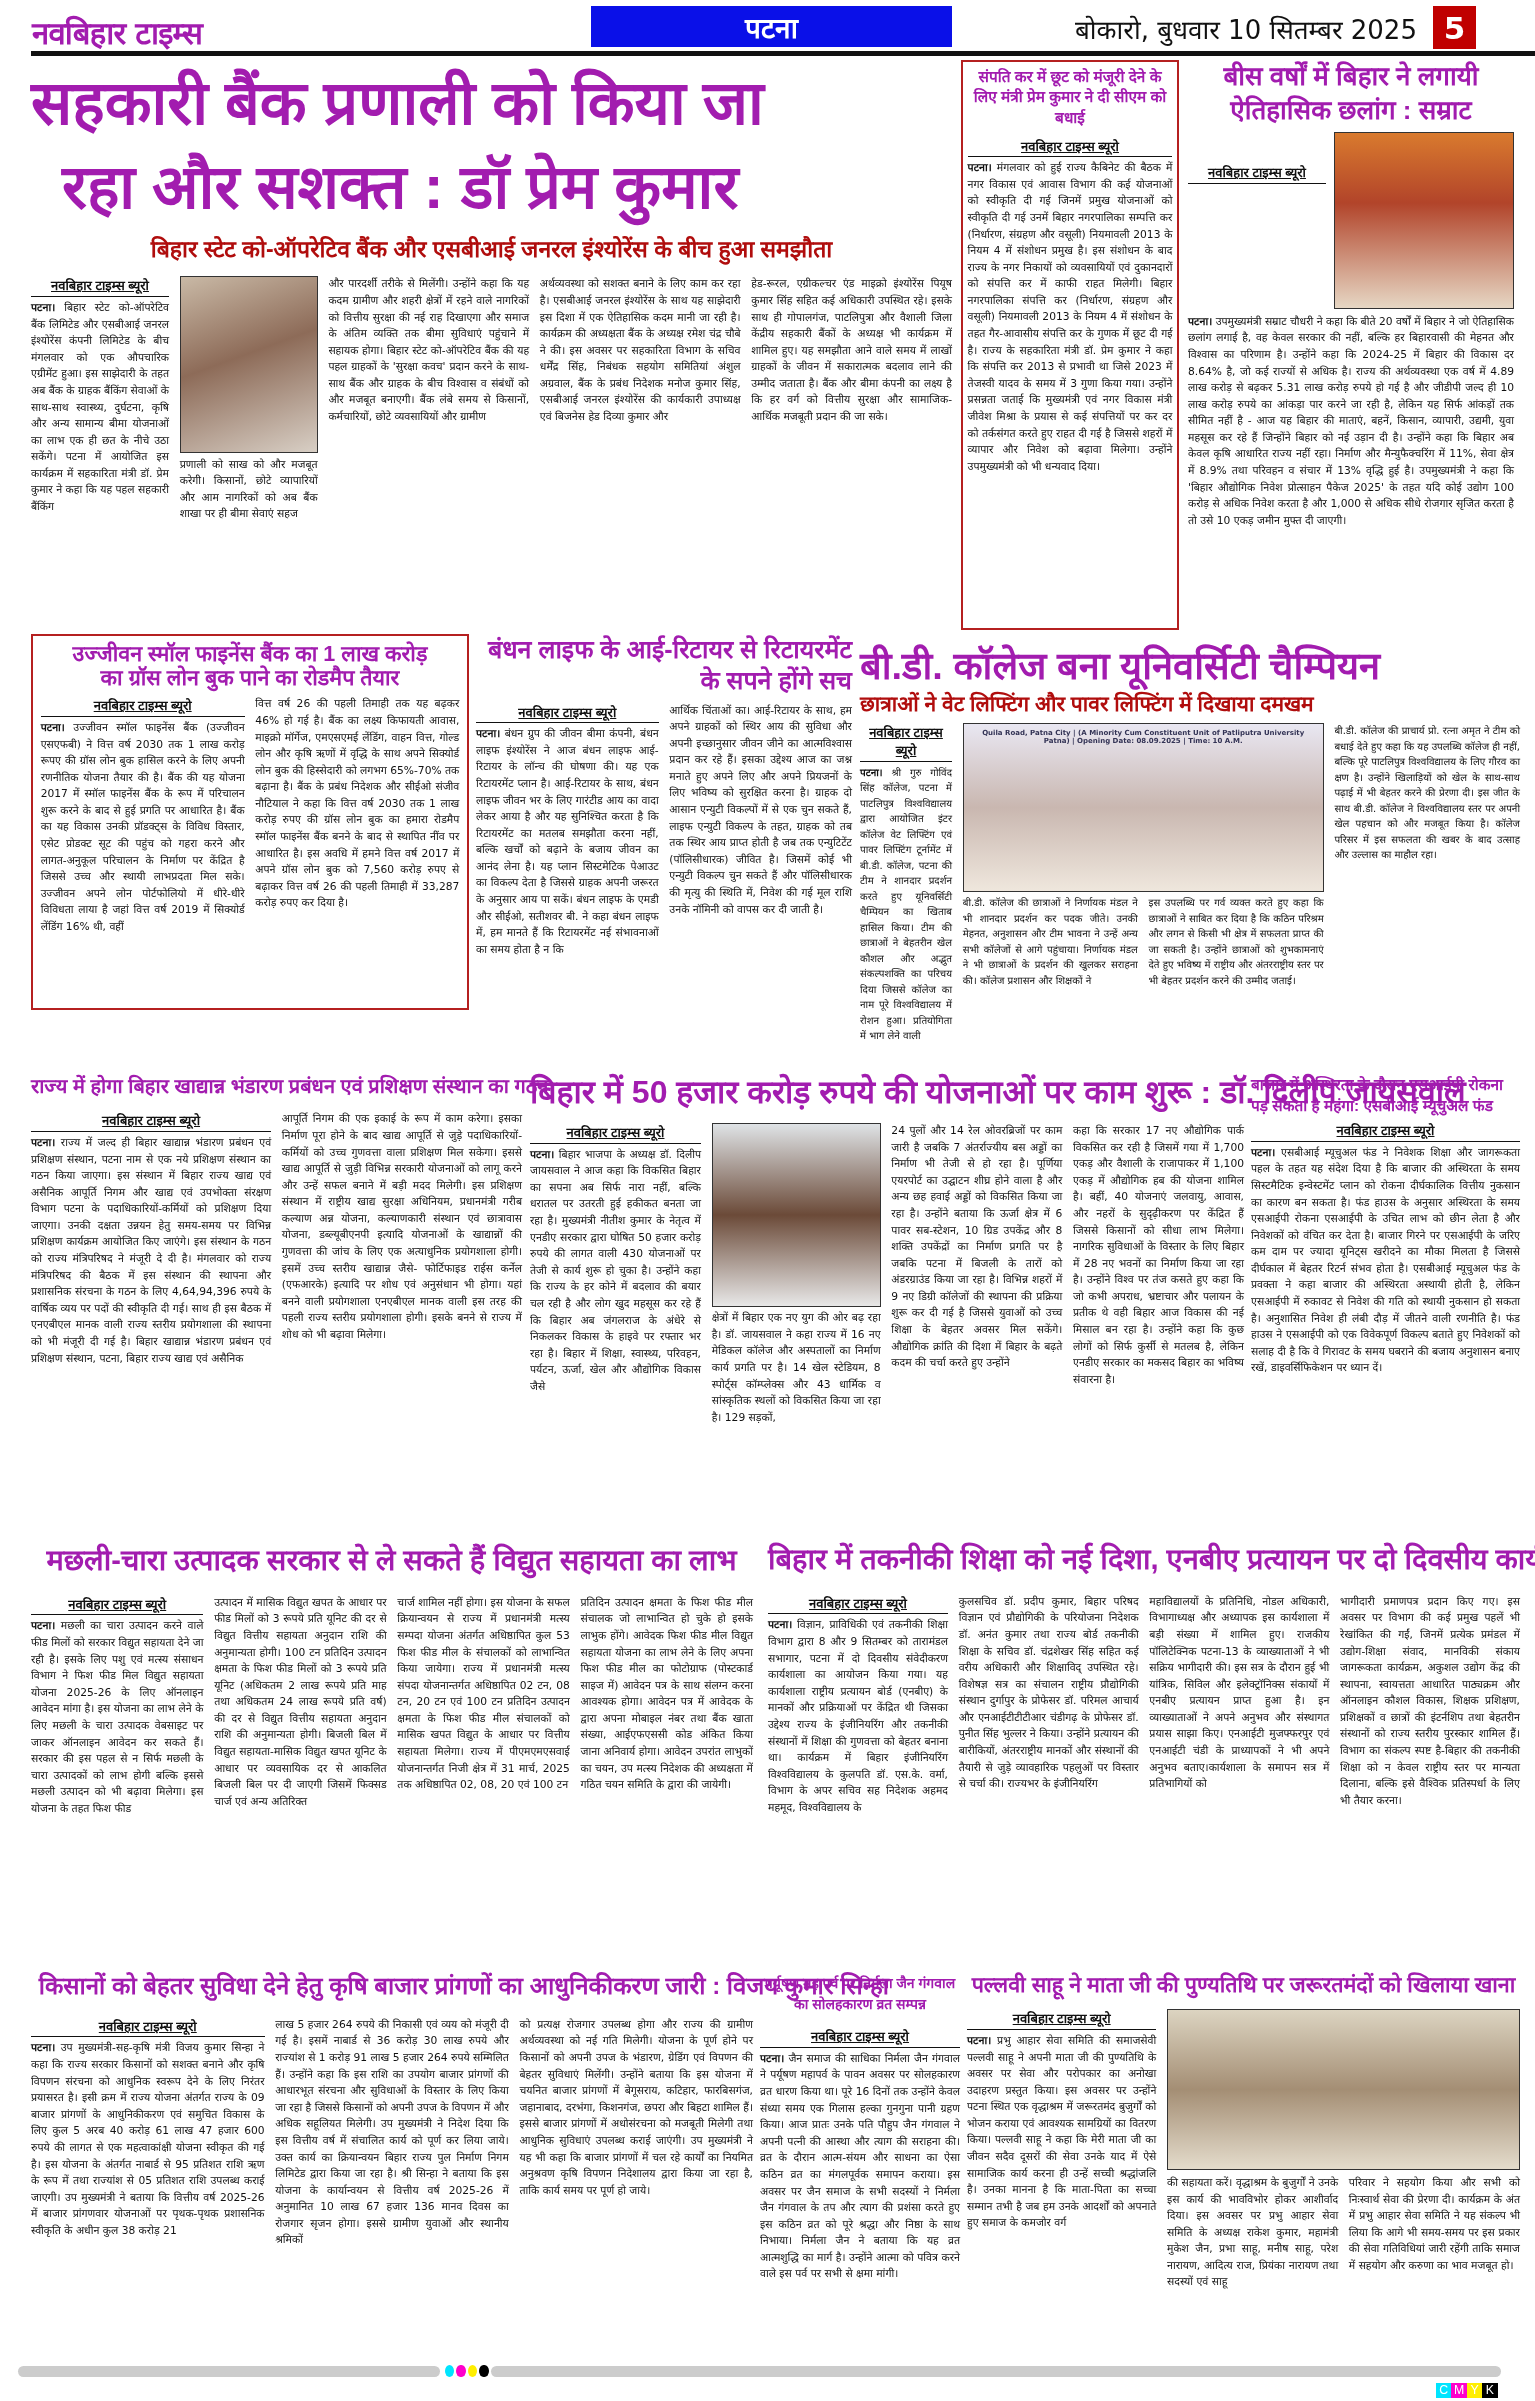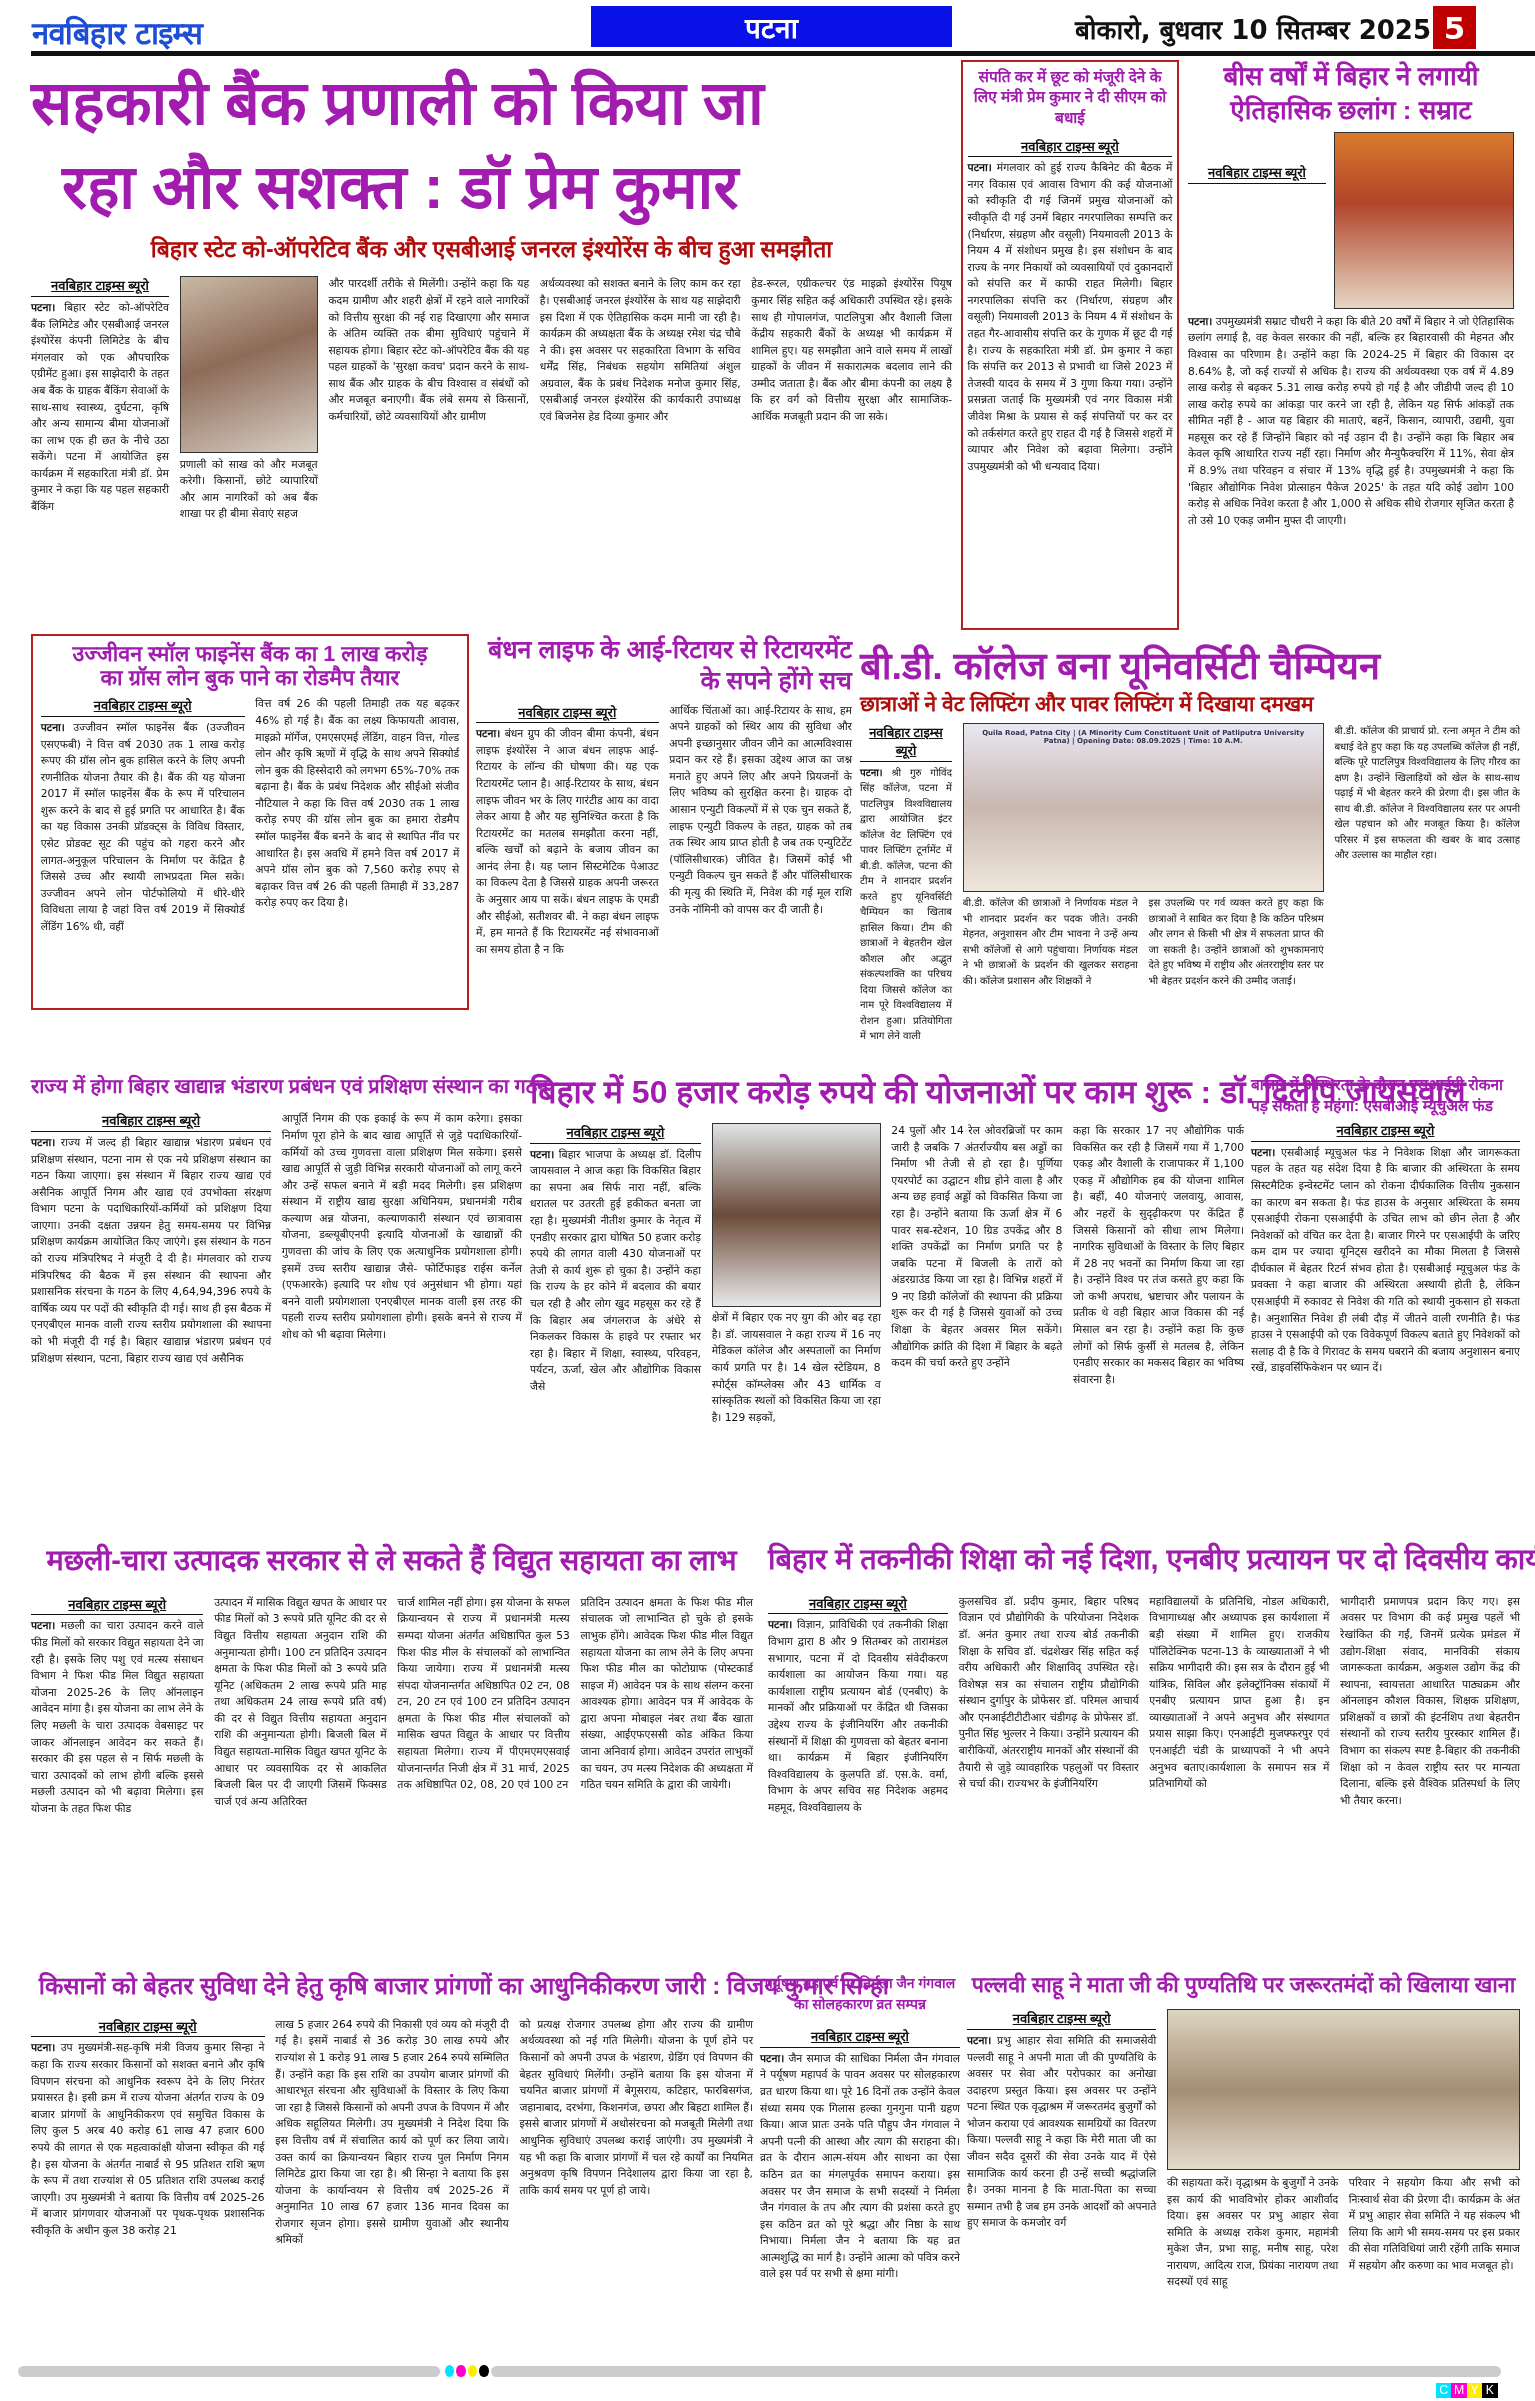--- a/index.html
+++ b/index.html
@@ -2,24 +2,24 @@
 <html style="font-size:12.3px"><head>
 <meta charset="utf-8">
 <style>
   * { box-sizing: border-box; margin: 0; padding: 0; }
   html, body { width: 1535px; height: 2401px; background: #fff; overflow: hidden; }
   body { font-family: "DejaVu Sans", sans-serif; color: #111; position: relative; }
 
   .abs { position: absolute; }
 
   
-  .mast-logo { left: 32px; top: 10.7px; font-size: 31px; font-weight: bold; color: #1d4ed8; letter-spacing: -0.8px; text-align: right; }
+  .mast-logo { left: 32px; top: 10.7px; font-size: 31px; font-weight: bold; color: #a21caf; letter-spacing: -0.8px; text-align: right; }
   .mast-city { left: 591px; top: 6.1px; width: 361px; height: 41px; background: #0a10e8; color: #fff;
                font-size: 28px; font-weight: bold; display: flex; align-items: center; justify-content: center; }
-  .mast-date { left: 1075px; top: 10.7px; font-size: 26px; font-weight: bold; color: #111; }
+  .mast-date { left: 1075px; top: 10.7px; font-size: 26px; font-weight: normal; color: #111; }
   .mast-page { left: 1433px; top: 6.1px; width: 43px; height: 43px; background: #c00000; color: #fff;
                font-size: 31px; font-weight: bold; display: flex; align-items: center; justify-content: center; }
   .mast-rule { left: 31px; top: 51px; width: 1505px; height: 4.6px; background: #111; }
 
   
   .hl { font-family: "Liberation Sans", sans-serif; font-weight: bold; color: #a21caf; line-height: 1.12; transform-origin: left top; }
   .hl-red { color: #b00d0d; }
   .byline { font-family: "Liberation Sans", sans-serif; font-weight: bold; font-size: 13px; text-align: center;
             border-bottom: 1.5px solid #111; text-decoration: underline; padding-bottom: 1.5px; }
   .body-text { font-family: "DejaVu Sans", sans-serif; font-size: 10.7px; line-height: 1.55; text-align: justify; color: #111; }

